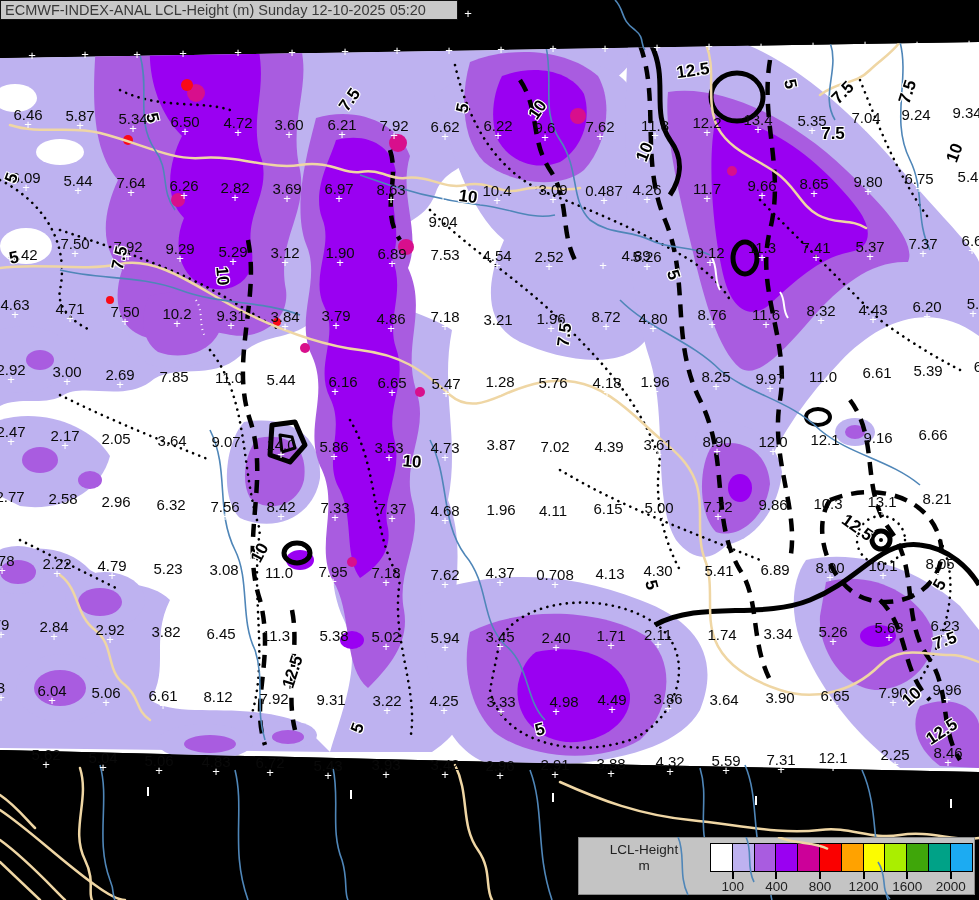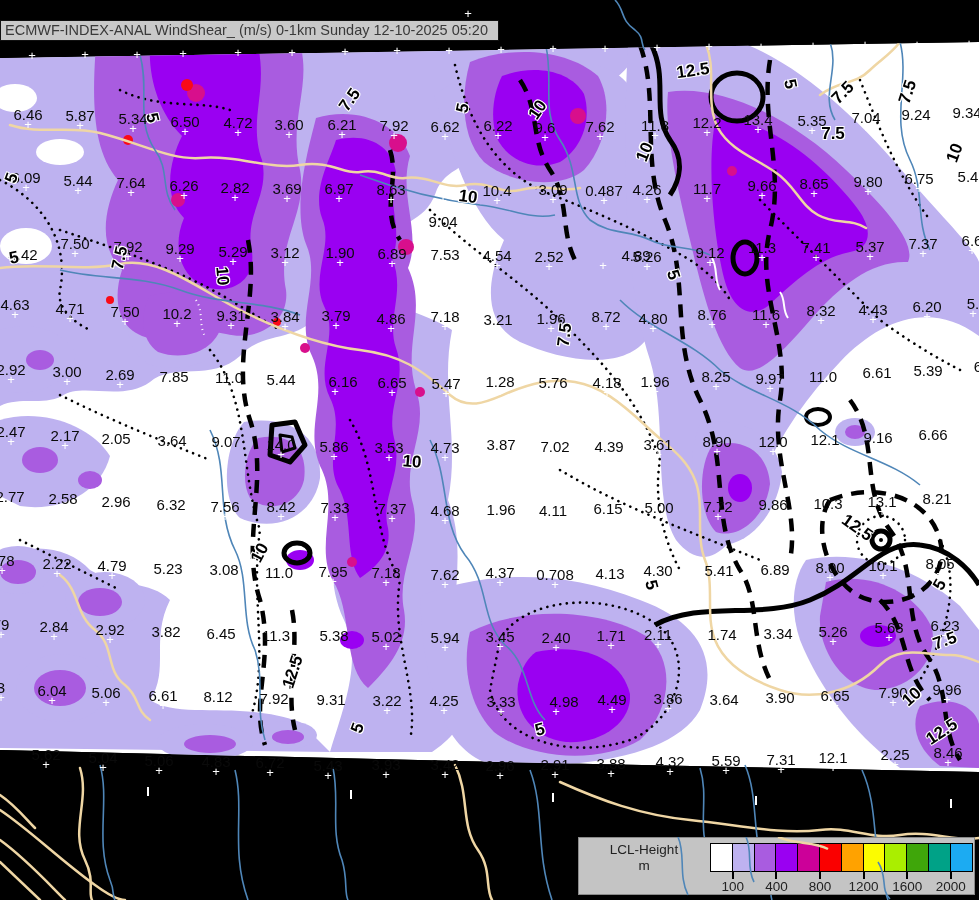--- a/index.html
+++ b/index.html
@@ -674,22 +674,22 @@
       <span class="gc" style="left: 917px; top: 44px;">+</span>
       <span class="gc" style="left: 969px; top: 43px;">+</span>
       <span class="gc" style="left: 468px; top: 13px;">+</span>
       <div class="gt" style="left: 147px; top: 787px;"></div>
       <div class="gt" style="left: 350px; top: 790px;"></div>
       <div class="gt" style="left: 552px; top: 793px;"></div>
       <div class="gt" style="left: 755px; top: 796px;"></div>
       <div class="gt" style="left: 950px; top: 799px;"></div>
     </div>
 
-  <div class="titlebar" id="title2">
-    <span>ECMWF-INDEX-ANAL WindShear_ (m/s) 0-1km Sunday 12-10-2025 05:20</span>
+  <div class="titlebar" id="title1">
+    <span>ECMWF-INDEX-ANAL LCL-Height (m) Sunday 12-10-2025 05:20</span>
   </div>
 
   <div class="legend">
     <div class="legend-titles">
       <div>LCL-Height</div>
       <div>m</div>
     </div>
     <div class="legend-strip" id="legend-swatches">
         <div class="legend-cell" style="background: rgb(255, 255, 255);"></div>
         <div class="legend-cell" style="background: rgb(190, 178, 240);"></div>

